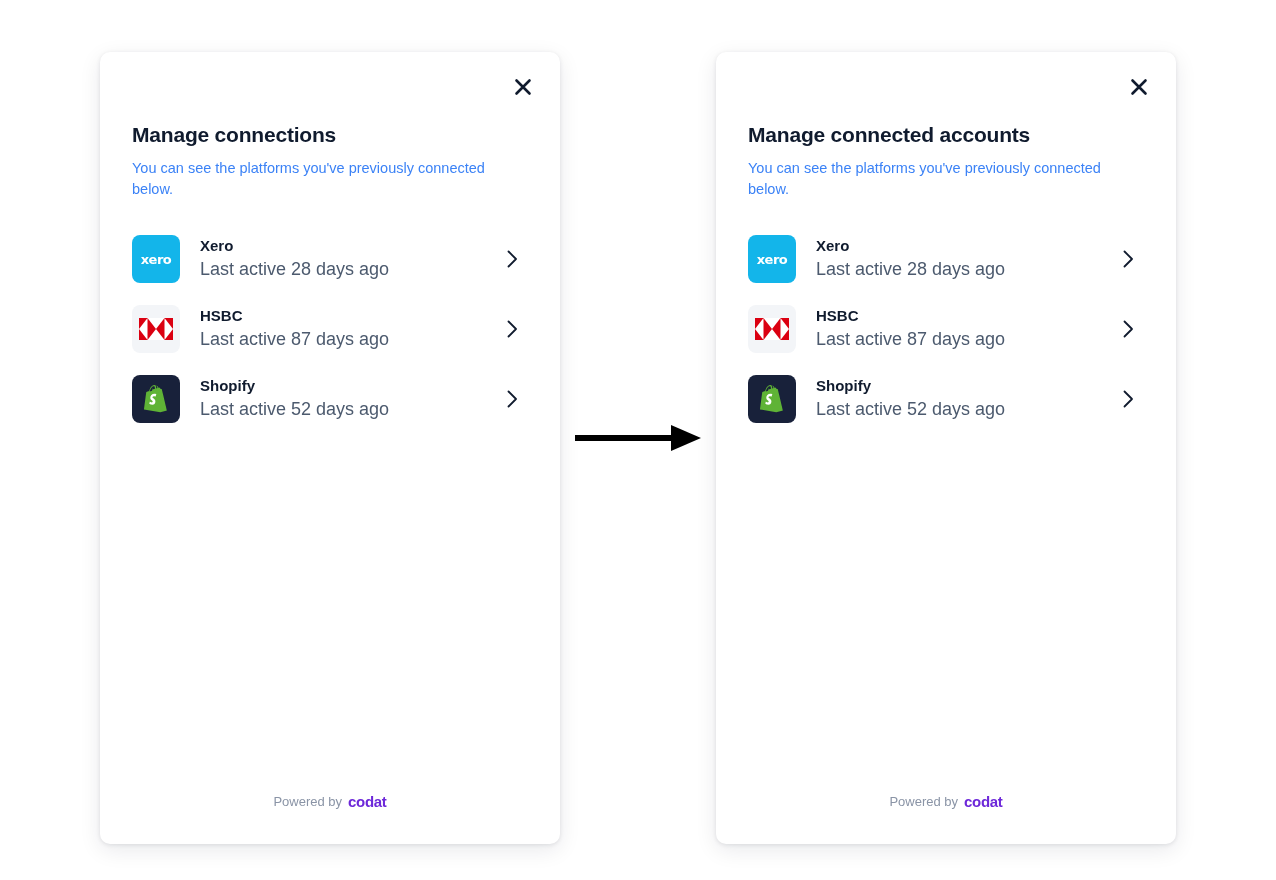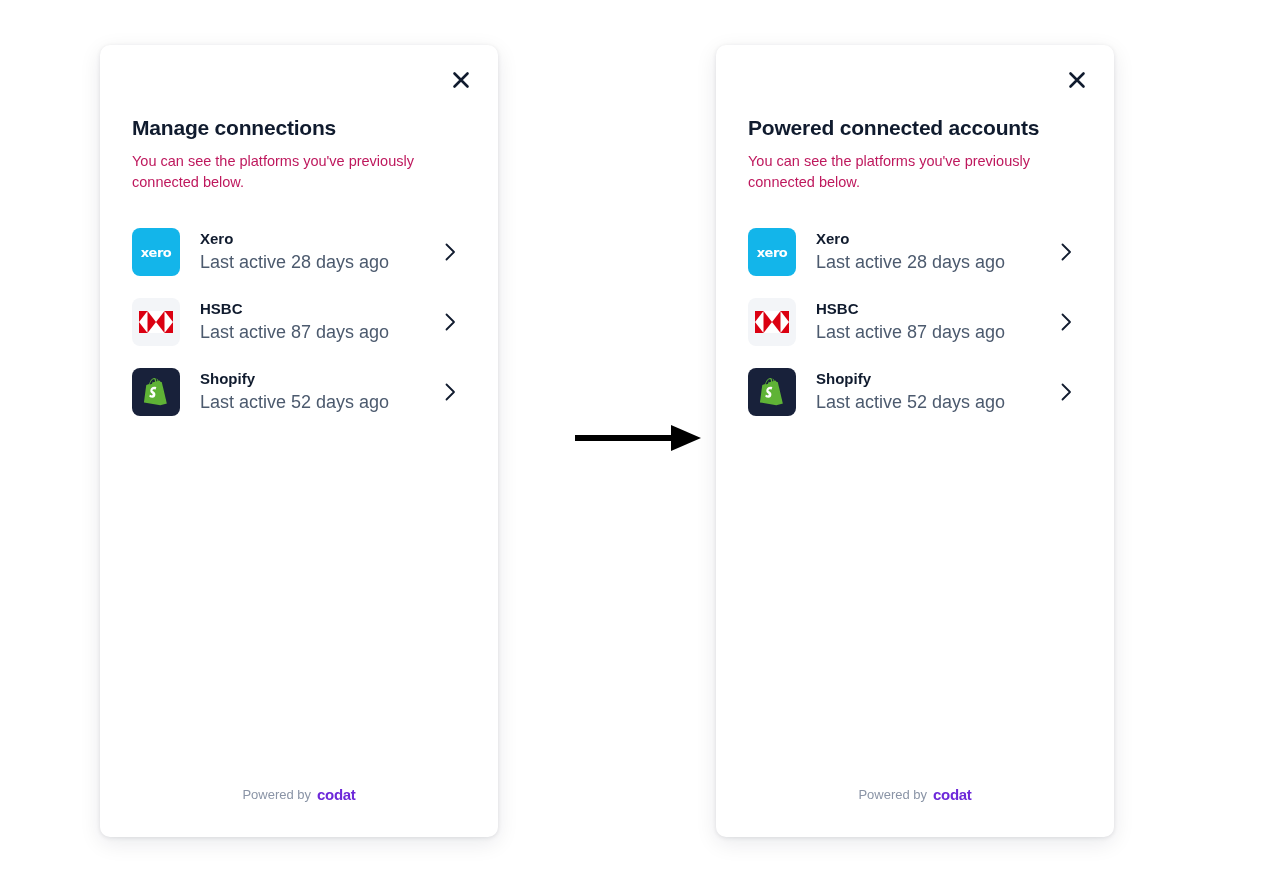--- a/index.html
+++ b/index.html
@@ -18,22 +18,22 @@
     position: absolute;
     inset: 0;
     display: flex;
     align-items: flex-start;
     justify-content: center;
   }
 
   
   .panel {
     position: absolute;
-    top: 45px;
-    width: 398px;
+    top: 52px;
+    width: 460px;
     height: 792px;
     background: #ffffff;
     border-radius: 10px;
     box-shadow: 0 1px 4px rgba(16,24,40,0.10), 0 6px 22px rgba(16,24,40,0.09);
     box-sizing: border-box;
     padding: 0;
   }
   .panel-left  { left: 100px; }
   .panel-right { left: 716px; }
 
@@ -63,21 +63,21 @@
     font-weight: 700;
     color: #101b2e;
     letter-spacing: -0.2px;
     line-height: 1.2;
   }
 
   .panel-sub {
     margin: 11px 0 0 0;
     font-size: 14.5px;
     line-height: 1.45;
-    color: #be185d;
+    color: #3b82f6;
     max-width: 385px;
   }
 
   .conn-list {
     margin-top: 24px;
     display: flex;
     flex-direction: column;
   }
 
   .conn-row {
@@ -259,21 +259,21 @@
 
   <div class="panel panel-right">
 
     <button class="close-btn" aria-label="close">
       <svg width="20" height="20" viewBox="0 0 20 20" fill="none">
         <path d="M3.5 3.5 L16.5 16.5 M16.5 3.5 L3.5 16.5" stroke="#101b2e" stroke-width="2.6" stroke-linecap="round"></path>
       </svg>
     </button>
 
     <div class="panel-inner">
-      <h1 class="panel-title">Powered connected accounts</h1>
+      <h1 class="panel-title">Manage connected accounts</h1>
       <p class="panel-sub">You can see the platforms you've previously connected below.</p>
 
       <div class="conn-list">
 
         <div class="conn-row">
           <div class="logo logo-xero">
             <span class="xero-text">xero</span>
           </div>
           <div class="conn-text">
             <div class="conn-name">Xero</div>

